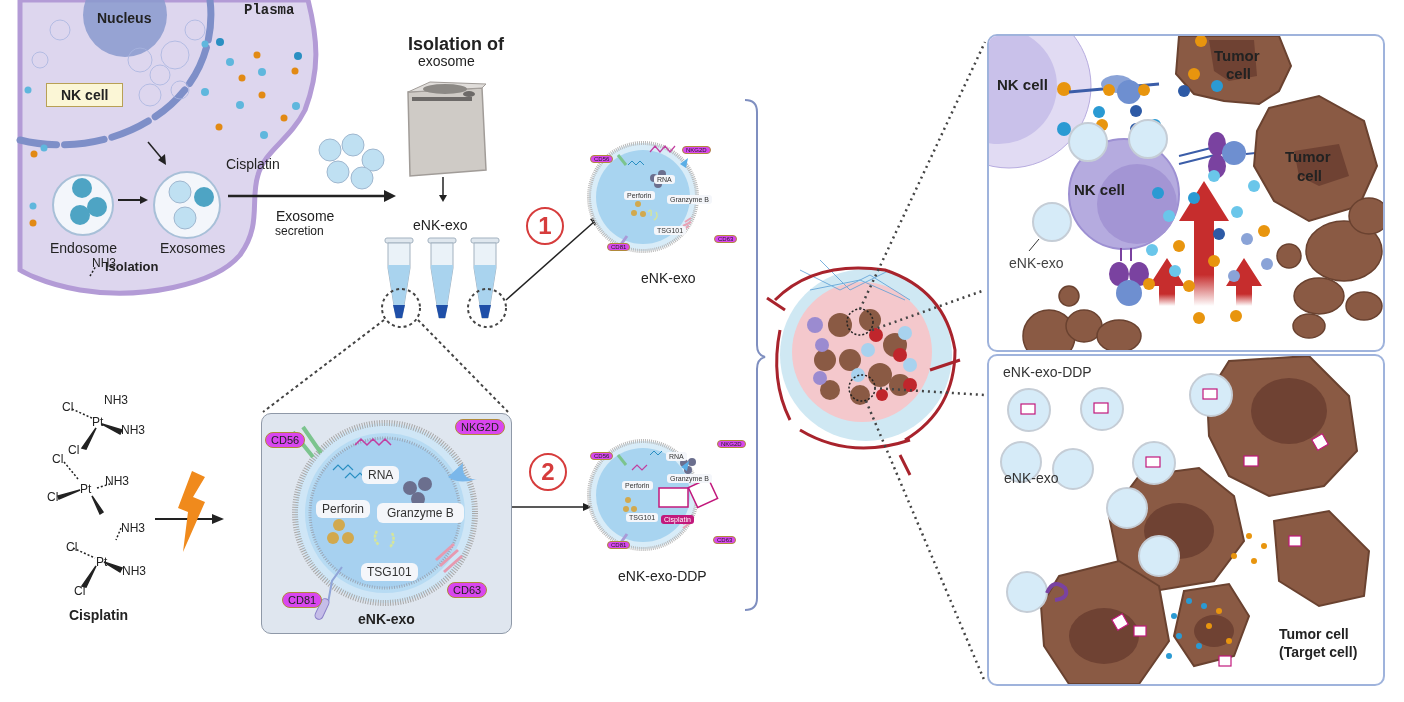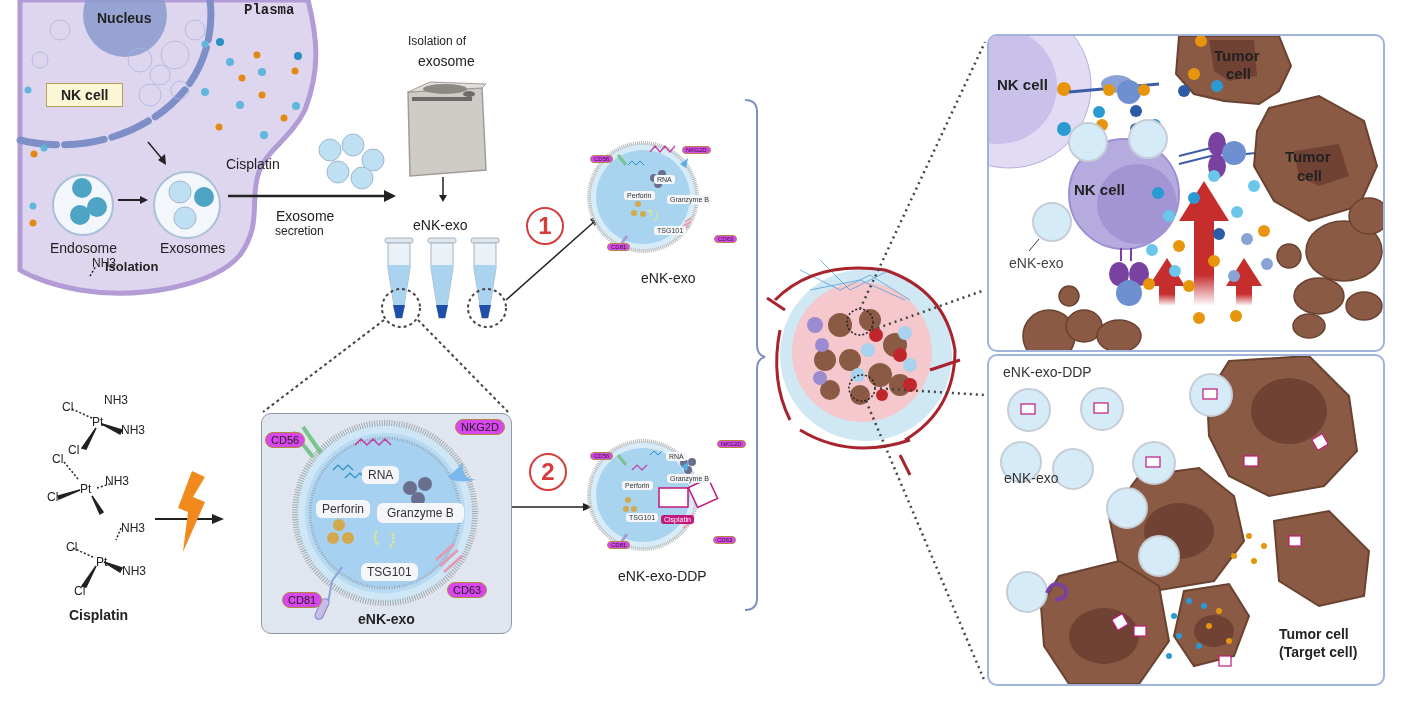--- a/index.html
+++ b/index.html
@@ -92,21 +92,21 @@
   <div class="lbl bold" style="left:46px;top:83px;font-size:14px;background:#fbf6d6;border:1.5px solid #b8a055;padding:3px 14px;">NK cell</div>
   <div class="lbl" style="left:50px;top:240px;font-size:14px;">Endosome</div>
   <div class="lbl" style="left:160px;top:240px;font-size:14px;text-align:center;">Exosomes</div>
   <div class="lbl bold" style="left:105px;top:259px;font-size:13px;">Isolation</div>
   <div class="lbl" style="left:226px;top:156px;font-size:14px;">Cisplatin</div>
   <div class="lbl" style="left:276px;top:208px;font-size:14px;">Exosome</div>
   <div class="lbl" style="left:275px;top:224px;font-size:12px;">secretion</div>
 </div>
 
 <div>
-  <div class="lbl" style="left:408px;top:34px;font-size:12px;">Isolation of</div>
+  <div class="lbl" style="left:408px;top:34px;font-size:18px;font-weight:bold;">Isolation of</div>
   <div class="lbl" style="left:418px;top:53px;font-size:14px;">exosome</div>
   <svg width="1404" height="702" style="left:0;top:0;">
     <path d="M408,92 L482,88 L486,170 L410,176 Z" fill="#cfcbc6" stroke="#a19c98" stroke-width="1.5"></path>
     <path d="M408,92 L430,82 L486,84 L482,88 Z" fill="#e0ddda" stroke="#a19c98"></path>
     <ellipse cx="445" cy="89" rx="22" ry="5" fill="#8c8985"></ellipse>
     <ellipse cx="469" cy="94" rx="6" ry="3" fill="#6d6a68"></ellipse>
     <rect x="412" y="97" width="60" height="4" fill="#6d6a68"></rect>
     <line x1="443" y1="177" x2="443" y2="198" stroke="#222" stroke-width="1.5"></line>
     <polygon points="443,202 439,195 447,195" fill="#222"></polygon>
   </svg>

